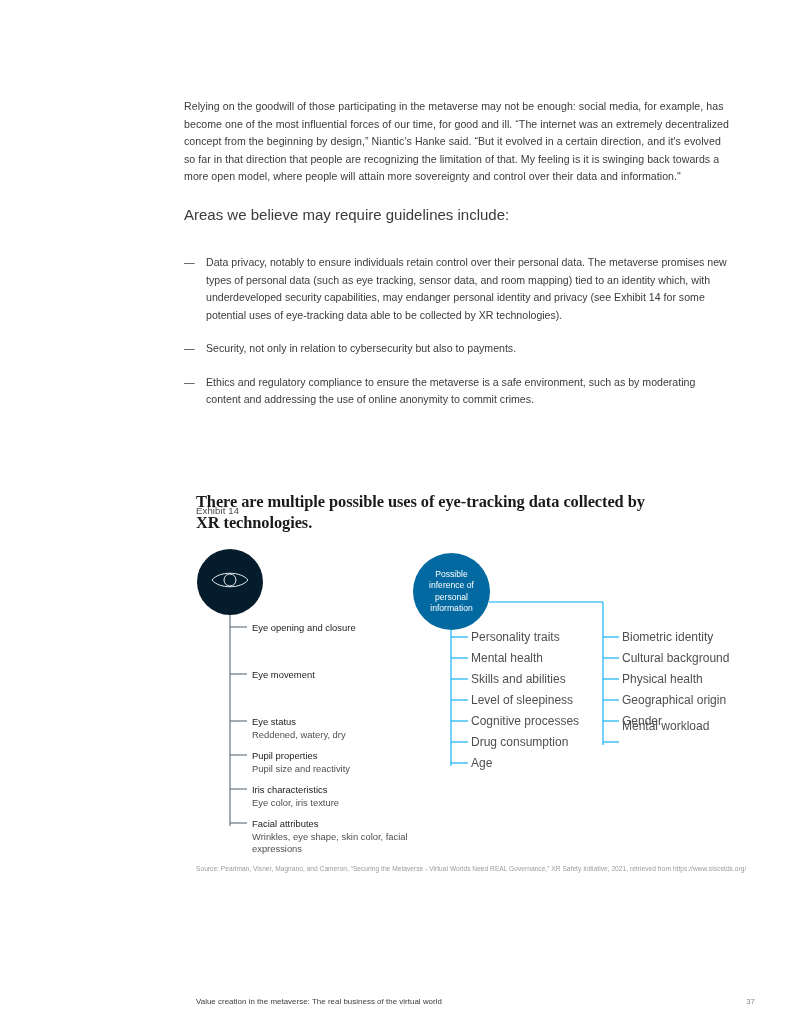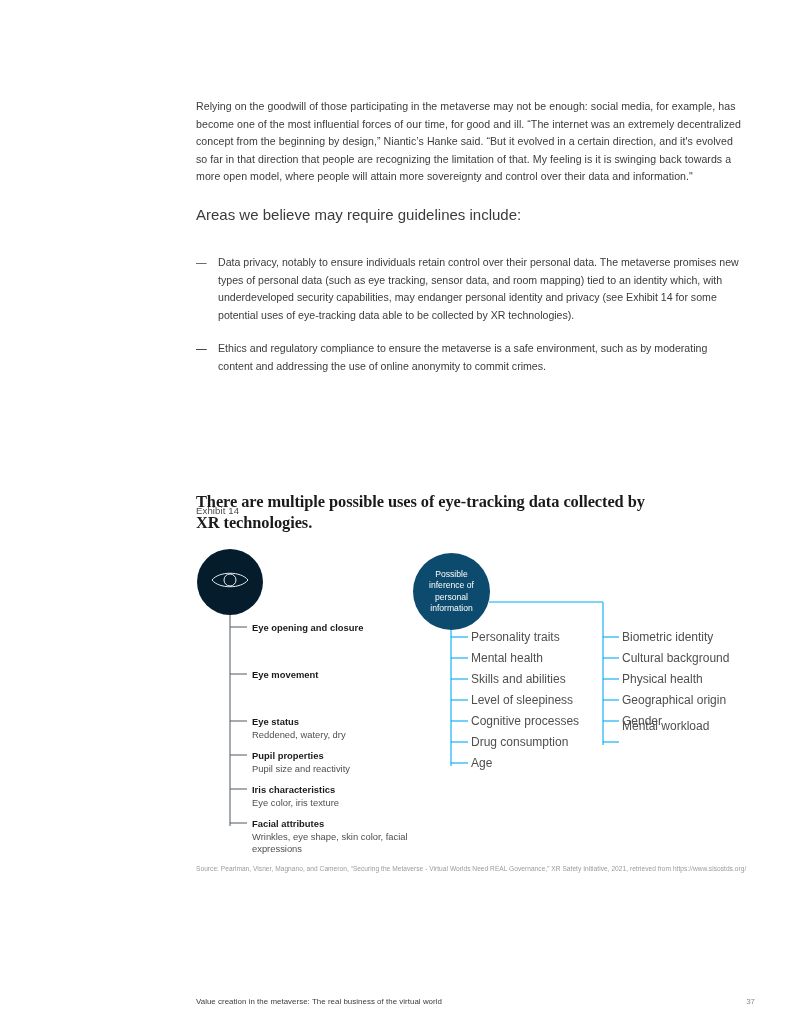--- a/index.html
+++ b/index.html
@@ -19,21 +19,21 @@
     position: absolute;
     inset: 0;
     width: 800px;
     height: 1035px;
     overflow: hidden;
   }
 
   
   .body-col {
     position: absolute;
-    left: 196px;
+    left: 184px;
     top: 98px;
     width: 546px;
   }
   p.para {
     margin: 0 0 20px 0;
     font-size: 10.6px;
     line-height: 17.5px;
     color: #3b3b3b;
     letter-spacing: 0.005em;
     text-align: left;
@@ -111,21 +111,21 @@
     align-items: center;
     justify-content: center;
   }
   .blue-node {
     position: absolute;
     left: 413px;
     top: 553px;
     width: 77px;
     height: 77px;
     border-radius: 50%;
-    background: #0c4a6e;
+    background: #0369a1;
     display: flex;
     align-items: center;
     justify-content: center;
     text-align: center;
   }
   .blue-node .bn-text {
     color: #ffffff;
     font-size: 8.6px;
     line-height: 11.4px;
     padding: 0 4px;
@@ -134,21 +134,21 @@
   
   .col-left {
     position: absolute;
     left: 252px;
     top: 622px;
     width: 170px;
   }
   .lx-item { position: absolute; left: 0; }
   .lx-item .lx-title {
     font-size: 9.4px;
-    font-weight: bold;
+    font-weight: normal;
     line-height: 12.6px;
     color: #1a1a1a;
     letter-spacing: 0.002em;
   }
   .lx-item .lx-sub {
     font-size: 9.4px;
     line-height: 12.6px;
     color: #4f4f4f;
   }
 
@@ -215,20 +215,21 @@
   <div class="body-col">
     <p class="para">Relying on the goodwill of those participating in the metaverse may not be enough: social media, for example, has become one of the most influential forces of our time, for good and ill. “The internet was an extremely decentralized concept from the beginning by design,” Niantic’s Hanke said. “But it evolved in a certain direction, and it's evolved so far in that direction that people are recognizing the limitation of that. My feeling is it is swinging back towards a more open model, where people will attain more sovereignty and control over their data and information."</p>
     <p class="lead-in">Areas we believe may require guidelines include:</p>
     <ul class="dash-list">
       <li>
         <span class="dash">—</span>
         <span>Data privacy, notably to ensure individuals retain control over their personal data. The metaverse promises new types of personal data (such as eye tracking, sensor data, and room mapping) tied to an identity which, with underdeveloped security capabilities, may endanger personal identity and privacy (see Exhibit 14 for some potential uses of eye-tracking data able to be collected by XR technologies).</span>
       </li>
       <li>
         <span class="dash">—</span>
+        <span>Security, not only in relation to cybersecurity but also to payments.</span>
       </li>
       <li>
         <span class="dash">—</span>
         <span>Ethics and regulatory compliance to ensure the metaverse is a safe environment, such as by moderating content and addressing the use of online anonymity to commit crimes.</span>
       </li>
     </ul>
   </div>
 
   <div class="exhibit-label">Exhibit 14</div>
   <div class="exhibit-title">There are multiple possible uses of eye-tracking data collected by XR technologies.</div>

